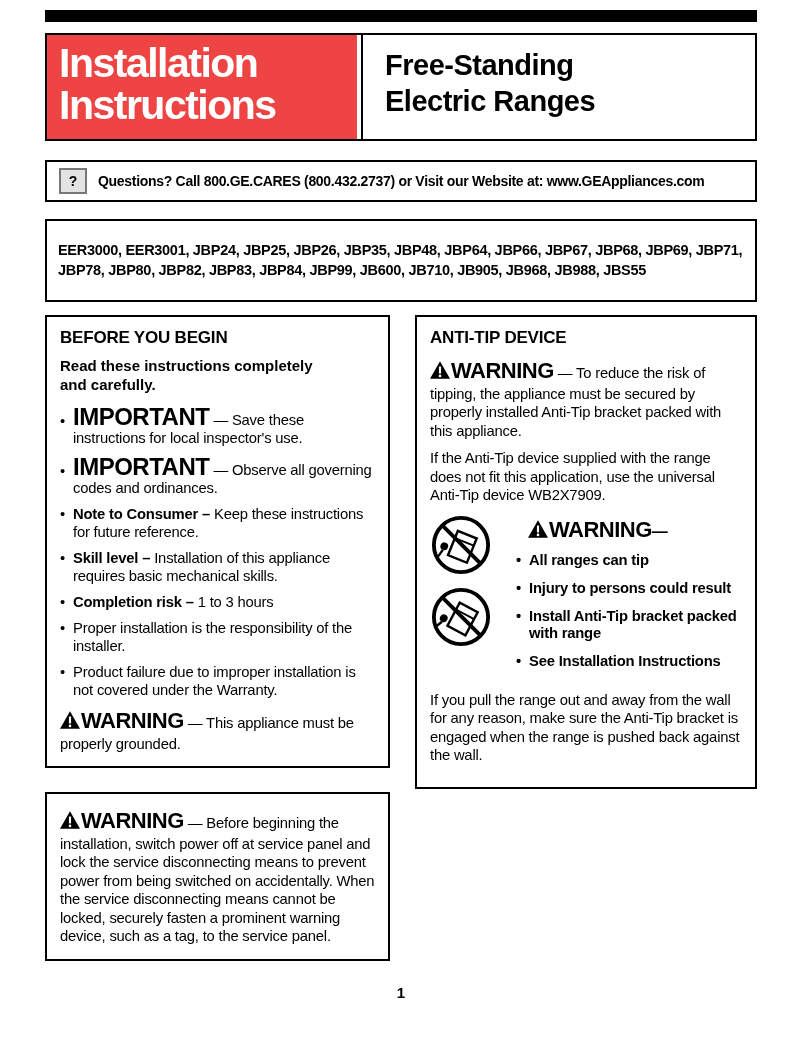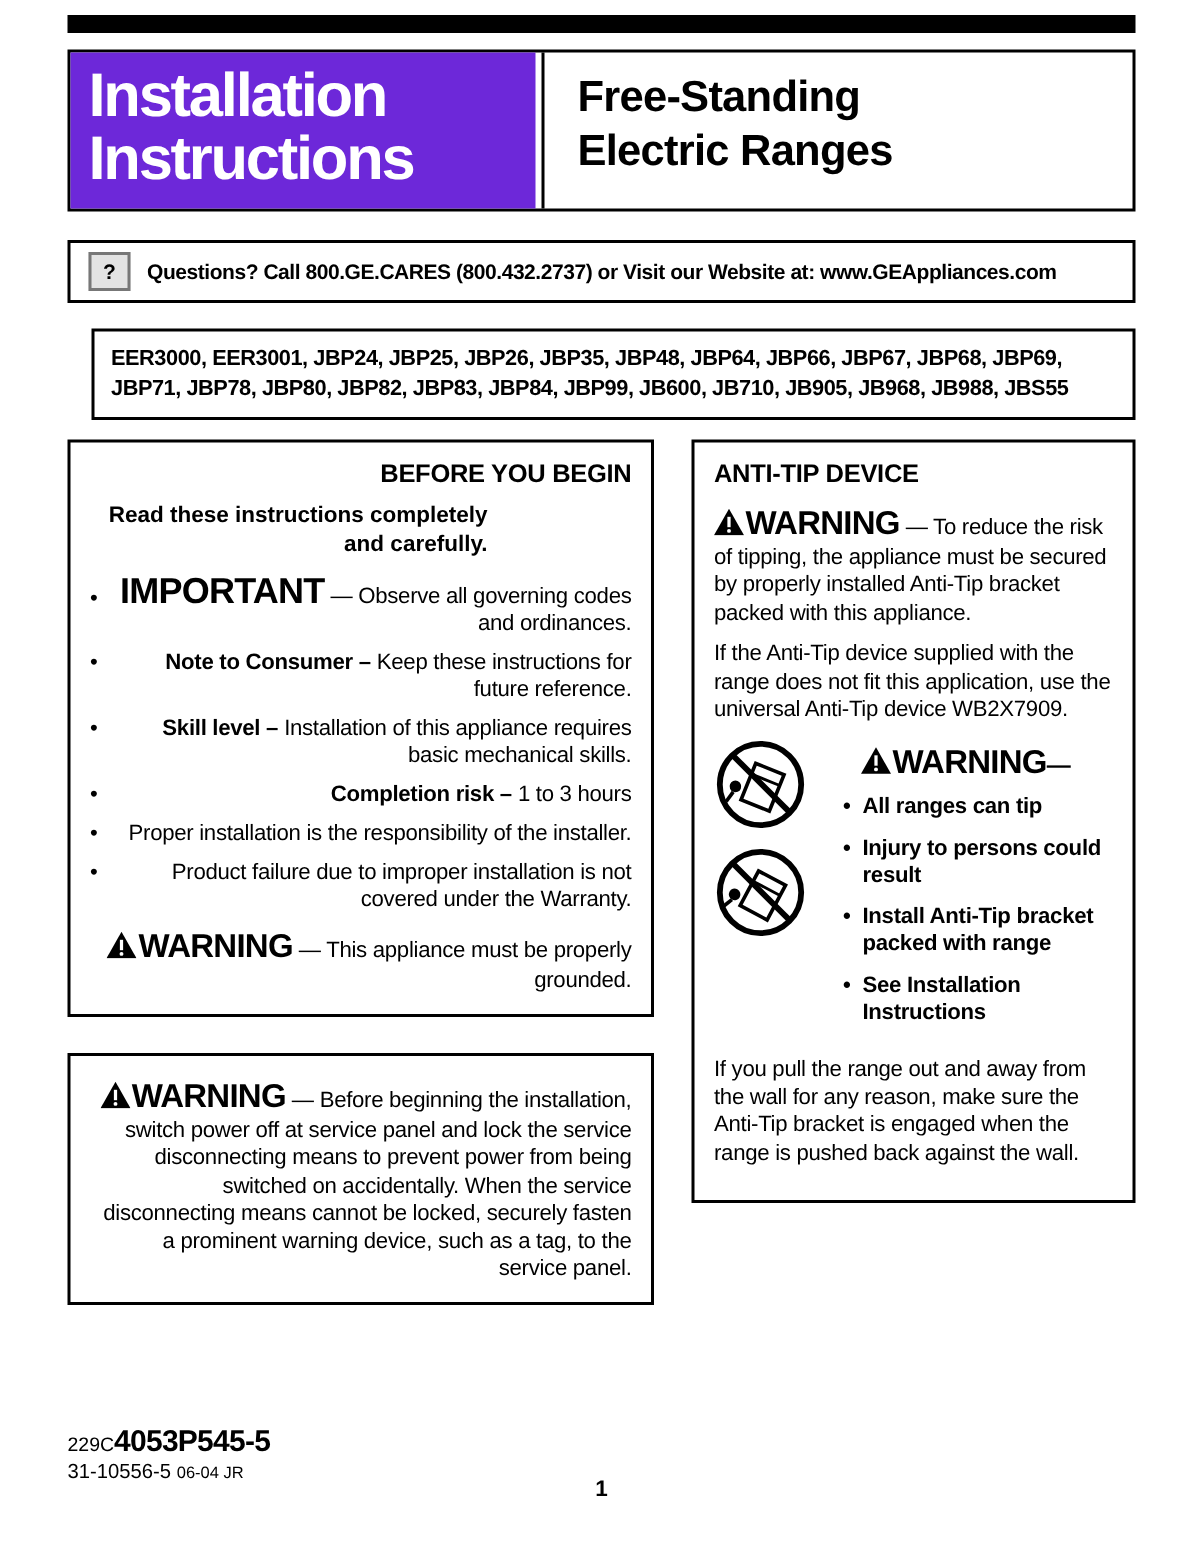--- a/index.html
+++ b/index.html
@@ -8,21 +8,21 @@
     background: #ffffff; color: #000000;
     font-family: "Liberation Sans", sans-serif;
     position: relative; overflow: hidden;
   }
   .page { padding: 10px 45px 0 45px; }
 
   .top-bar { height: 12px; background: #000; margin-bottom: 11px; }
 
   .header-box { border: 2px solid #000; display: flex; height: 104px; margin-bottom: 19px; }
   .header-left {
-    background: #6d28d9; color: #fff; width: 290px; flex: none;
+    background: #ef4444; color: #fff; width: 290px; flex: none;
     font-weight: bold; font-size: 41px; line-height: 1.02;
     letter-spacing: -1.5px; padding: 8px 8px 0 12px;
   }
   .header-right {
     flex: 1; border-left: 2px solid #000; margin-left: 4px;
     padding: 12px 0 4px 22px; font-weight: bold; font-size: 29px;
     line-height: 1.25; letter-spacing: -0.5px;
   }
 
   .questions-bar {
@@ -30,27 +30,27 @@
     gap: 11px; padding: 6px 12px; margin-bottom: 17px;
   }
   .q-icon {
     display: inline-flex; align-items: center; justify-content: center;
     width: 24px; height: 22px; border: 2px solid #777; background: #e3e3e3;
     font-weight: bold; font-size: 14px; flex: none;
   }
   .q-text { font-weight: bold; font-size: 14px; letter-spacing: -0.3px; white-space: nowrap; }
 
   .models-box {
-    border: 2px solid #000; padding: 9px 11px;
+    border: 2px solid #000; padding: 20px 11px;
     font-weight: bold; font-size: 14.5px; letter-spacing: -0.3px;
-    line-height: 1.35; margin-bottom: 13px; margin-left: 16px;
+    line-height: 1.35; margin-bottom: 13px;
   }
 
   .columns { display: flex; gap: 25px; align-items: flex-start; }
-  .col-left { width: 391px; flex: none; text-align: right; }
+  .col-left { width: 345px; flex: none; }
   .col-right { flex: 1; }
 
   .section-box { border: 2px solid #000; padding: 11px 13px 13px 13px; }
   .section-title { font-size: 17px; font-weight: bold; margin: 0 0 9px 0; letter-spacing: -0.2px; }
 
   .byb-intro { font-weight: bold; font-size: 15px; max-width: 265px; margin: 0 0 10px 0; line-height: 1.25; }
 
   ul { list-style: none; margin: 0; padding: 0; }
   .byb-list li {
     position: relative; padding-left: 13px; margin-bottom: 8px;
@@ -121,20 +121,23 @@
   <div class="models-box">EER3000, EER3001, JBP24, JBP25, JBP26, JBP35, JBP48, JBP64, JBP66, JBP67, JBP68, JBP69, JBP71, JBP78, JBP80, JBP82, JBP83, JBP84, JBP99, JB600, JB710, JB905, JB968, JB988, JBS55</div>
 
   <div class="columns">
 
     <div class="col-left">
 
       <section class="section-box">
         <h2 class="section-title">BEFORE YOU BEGIN</h2>
         <p class="byb-intro">Read these instructions completely and carefully.</p>
         <ul class="byb-list">
+          <li class="imp-item">
+            <span class="imp">IMPORTANT</span><span class="txt">— Save these instructions for local inspector's use.</span>
+          </li>
           <li class="imp-item">
             <span class="imp">IMPORTANT</span><span class="txt">— Observe all governing codes and ordinances.</span>
           </li>
           <li>
             <span class="lead">Note to Consumer –</span><span class="txt">Keep these instructions for future reference.</span>
           </li>
           <li>
             <span class="lead">Skill level –</span><span class="txt">Installation of this appliance requires basic mechanical skills.</span>
           </li>
           <li>
@@ -220,25 +223,16 @@
             </ul>
           </div>
         </div>
 
         <p class="ap">If you pull the range out and away from the wall for any reason, make sure the Anti-Tip bracket is engaged when the range is pushed back against the wall.</p>
       </section>
 
     </div>
   </div>
 
-  <div class="footer">
-    <div class="part-line">
-      <span class="part-prefix">229C</span><span class="part-number">4053P545-5</span>
-    </div>
-    <div class="doc-line">
-      <span>31-10556-5</span>
-      <span class="doc-suffix">06-04 JR</span>
-    </div>
-  </div>
 
   <div class="page-num">1</div>
 
 </div>
 
 </body></html>

